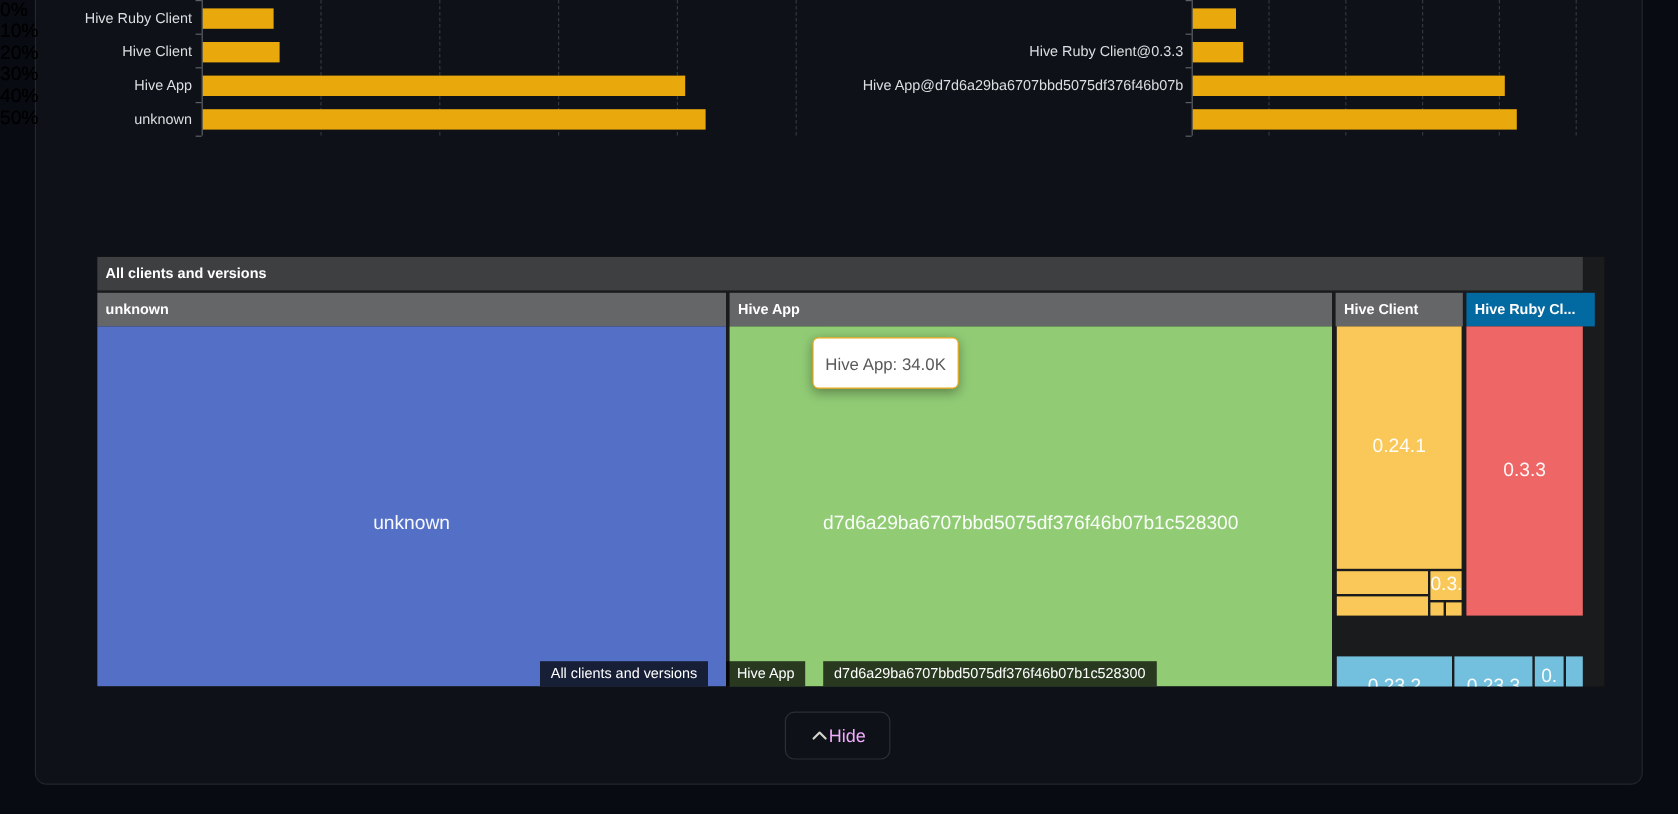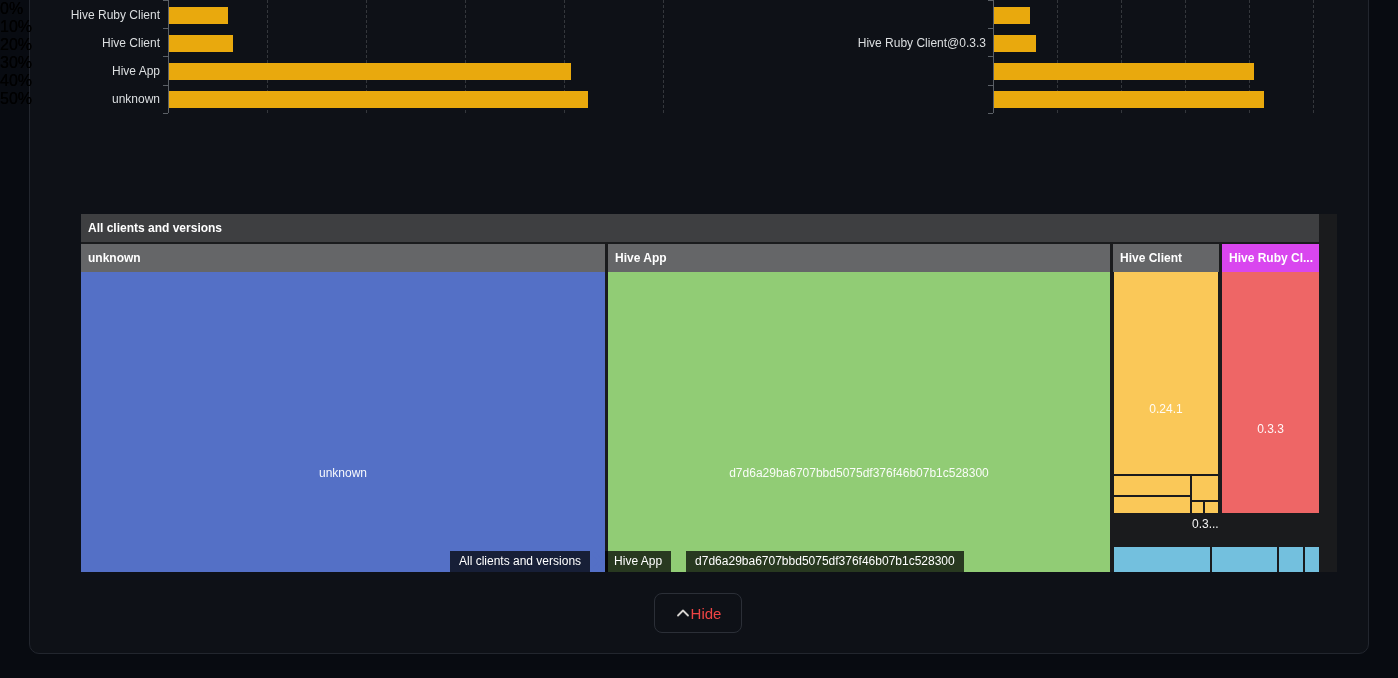--- a/index.html
+++ b/index.html
@@ -12,33 +12,33 @@
   .gridline{position:absolute;top:0;height:113px;width:0;border-left:1px dashed rgba(255,255,255,0.16);}
   .axisline{position:absolute;top:0;height:113px;width:0;border-left:1px solid #5b6066;}
   .axistick{position:absolute;height:0;width:5px;border-top:1px solid #5b6066;}
   .cat-label{position:absolute;width:300px;text-align:right;font-size:12px;color:#dcdfe1;line-height:16px;white-space:nowrap;}
   .bar{position:absolute;height:17px;background:#e9a90d;}
   
   #treemap{position:absolute;left:81px;top:214px;width:1238px;height:358px;background:#1a1b1d;overflow:hidden;padding-left:18px;}
   .tm-header{position:absolute;overflow:hidden;}
   .tm-header span{display:block;padding-left:7px;font-size:12px;font-weight:bold;color:#fff;white-space:nowrap;}
   .tm-cell{position:absolute;}
-  .tm-label{position:absolute;height:16px;line-height:16px;text-align:center;font-size:12px;color:rgba(255,255,255,0.95);white-space:nowrap;overflow:hidden;margin-top:36px;}
+  .tm-label{position:absolute;height:16px;line-height:16px;text-align:center;font-size:16px;color:rgba(255,255,255,0.95);white-space:nowrap;overflow:hidden;}
   
   #breadcrumb{position:absolute;left:369px;top:337px;height:21px;display:flex;align-items:center;}
   .bc-item{height:21px;line-height:21px;padding:0 9px;background:rgba(0,0,0,0.72);color:#fff;font-size:12px;white-space:nowrap;}
   .bc-chevron{display:flex;align-items:center;margin:0 1px;}
   
   #tooltip{position:absolute;left:677px;top:281px;width:120px;height:41px;background:#ffffff;
            border:1px solid #eaa819;border-radius:5px;display:flex;align-items:center;justify-content:center;
            font-size:14px;color:#5a5a5a;box-shadow:0 3px 10px rgba(0,0,0,0.35);white-space:nowrap;}
   
   #hide-btn{position:absolute;left:654px;top:593px;width:88px;height:40px;box-sizing:border-box;
             background:transparent;border:1px solid #2b2f37;border-radius:8px;display:flex;align-items:center;
-            justify-content:center;gap:0;color:#ef4444;font-size:15px;cursor:pointer;
+            justify-content:center;gap:0;color:#f0abfc;font-size:15px;cursor:pointer;
             font-family:"Liberation Sans",sans-serif;}
 </style>
 </head>
 <body>
 
 <div id="page">
   <div class="card"></div>
 
   <div class="chart-layer" id="chart-0">
       <div class="gridline" style="left: 267px;"></div>
@@ -75,20 +75,21 @@
       <div class="gridline" style="left: 1313px;"></div>
       <div class="axisline" style="left: 993px;"></div>
       <div class="axistick" style="left: 988px; top: 0px;"></div>
       <div class="axistick" style="left: 988px; top: 28px;"></div>
       <div class="axistick" style="left: 988px; top: 56px;"></div>
       <div class="axistick" style="left: 988px; top: 85px;"></div>
       <div class="axistick" style="left: 988px; top: 113px;"></div>
       <div class="bar" style="left: 994px; top: 7px; width: 36px; background: rgb(233, 169, 13);"></div>
       <div class="cat-label" style="left: 686px; top: 35px;">Hive Ruby Client@0.3.3</div>
       <div class="bar" style="left: 994px; top: 35px; width: 42px; background: rgb(233, 169, 13);"></div>
+      <div class="cat-label" style="left: 686px; top: 63px;">Hive App@d7d6a29ba6707bbd5075df376f46b07b</div>
       <div class="bar" style="left: 994px; top: 63px; width: 260px; background: rgb(233, 169, 13);"></div>
       <div class="bar" style="left: 994px; top: 91px; width: 270px; background: rgb(233, 169, 13);"></div>
       <div class="x-axis-label" style="left: 993px; top: 120px;">0%</div>
       <div class="x-axis-label" style="left: 1057px; top: 120px;">10%</div>
       <div class="x-axis-label" style="left: 1121px; top: 120px;">20%</div>
       <div class="x-axis-label" style="left: 1185px; top: 120px;">30%</div>
       <div class="x-axis-label" style="left: 1249px; top: 120px;">40%</div>
       <div class="x-axis-label" style="left: 1313px; top: 120px;">50%</div>
     </div>
 
@@ -99,21 +100,21 @@
       </div>
       <div class="tm-header" style="left: 0px; top: 30px; width: 524px; height: 28px; background: rgb(101, 102, 104);">
         <span style="line-height: 28px;">unknown</span>
       </div>
       <div class="tm-header" style="left: 527px; top: 30px; width: 502px; height: 28px; background: rgb(101, 102, 104);">
         <span style="line-height: 28px;">Hive App</span>
       </div>
       <div class="tm-header" style="left: 1032px; top: 30px; width: 106px; height: 28px; background: rgb(101, 102, 104);">
         <span style="line-height: 28px;">Hive Client</span>
       </div>
-      <div class="tm-header" style="left: 1141px; top: 30px; width: 97px; height: 28px; background: #d946ef;">
+      <div class="tm-header" style="left: 1141px; top: 30px; width: 107px; height: 28px; background: #0369a1;">
         <span style="line-height: 28px;">Hive Ruby Cl...</span>
       </div>
       <div class="tm-cell" style="left: 0px; top: 58px; width: 524px; height: 300px; background: rgb(84, 112, 198);"></div>
       <div class="tm-label" style="left: 0px; top: 215px; width: 524px;">unknown</div>
       <div class="tm-cell" style="left: 527px; top: 58px; width: 502px; height: 300px; background: rgb(145, 204, 117);"></div>
       <div class="tm-label" style="left: 527px; top: 215px; width: 502px;">d7d6a29ba6707bbd5075df376f46b07b1c528300</div>
       <div class="tm-cell" style="left: 1033px; top: 58px; width: 104px; height: 202px; background: rgb(250, 200, 88);"></div>
       <div class="tm-label" style="left: 1033px; top: 151px; width: 104px;">0.24.1</div>
       <div class="tm-cell" style="left: 1033px; top: 262px; width: 76px; height: 19px; background: rgb(250, 200, 88);"></div>
       <div class="tm-cell" style="left: 1111px; top: 262px; width: 26px; height: 24px; background: rgb(250, 200, 88);"></div>
@@ -140,20 +141,23 @@
         <span class="bc-item">Hive App</span>
         <span class="bc-chevron">
           <svg width="13" height="21" viewBox="0 0 13 21">
             <polyline points="3,2.5 10,10.5 3,18.5" fill="none" stroke="#91cc75" stroke-width="4"></polyline>
           </svg>
         </span>
         <span class="bc-item">d7d6a29ba6707bbd5075df376f46b07b1c528300</span>
       </div>
     </div>
 
+  <div id="tooltip">
+    <span>Hive App: 34.0K</span>
+  </div>
 
   <button id="hide-btn">
     <span style="display:flex;">
       <svg width="16" height="12" viewBox="0 0 16 12">
           <polyline points="3,8.5 8,3.5 13,8.5" fill="none" stroke="#d6d4d1" stroke-width="1.8" stroke-linecap="round" stroke-linejoin="round"></polyline>
         </svg>
     </span>
     <span>Hide</span>
   </button>
 </div>

